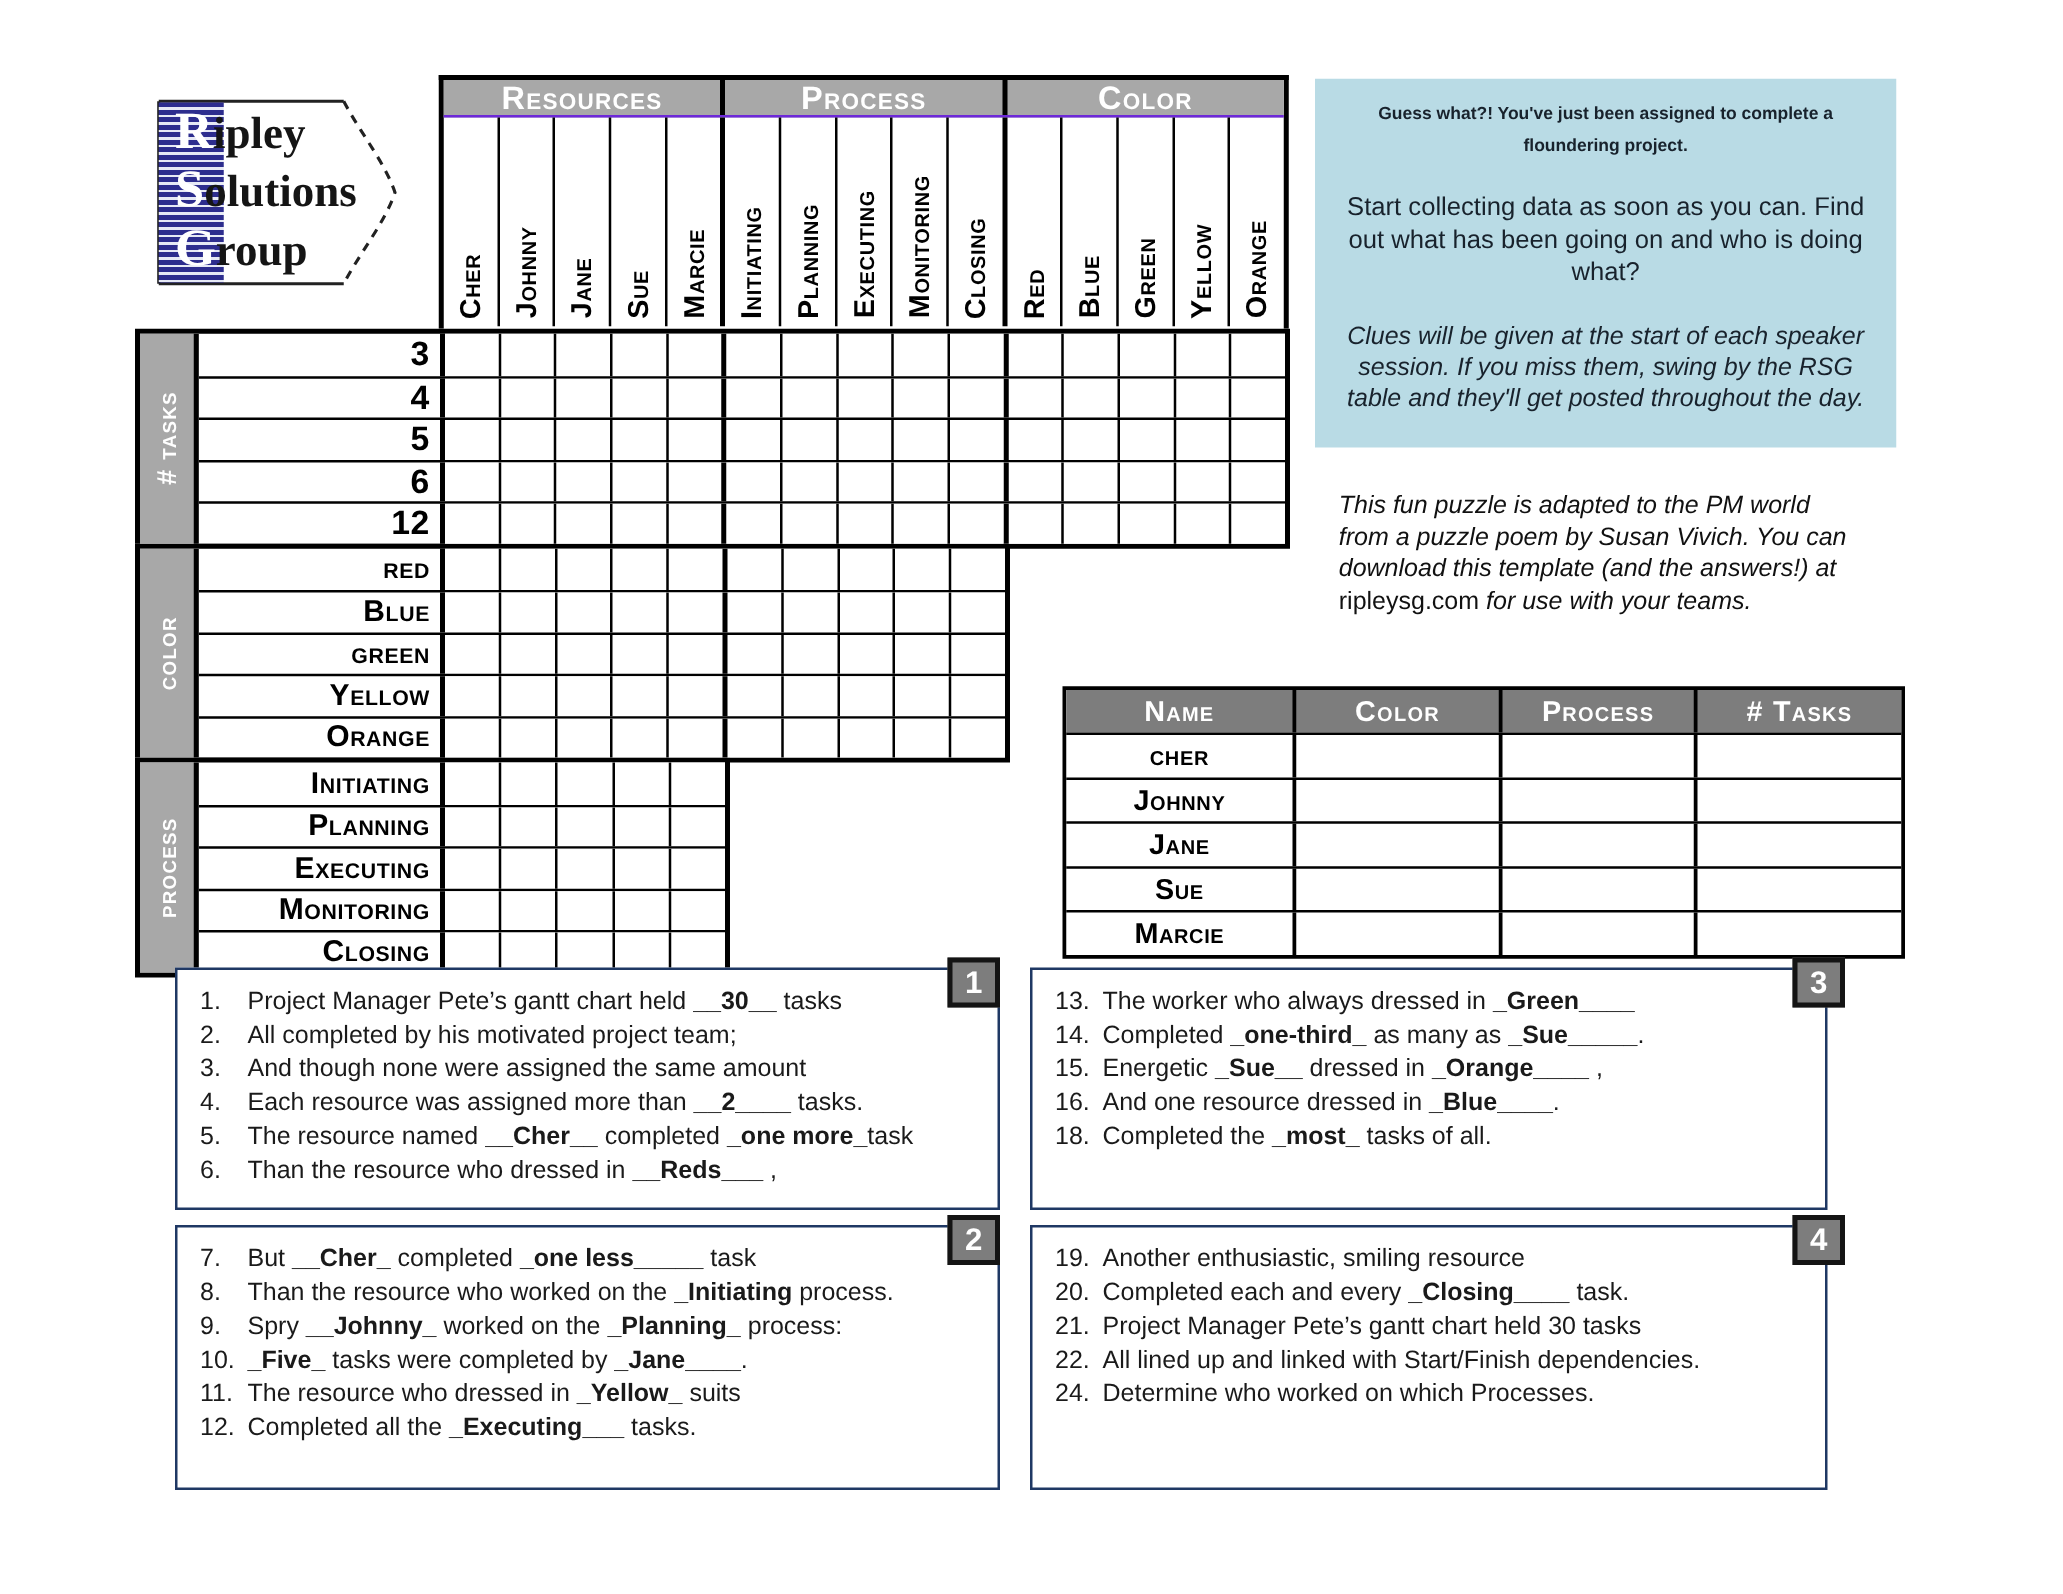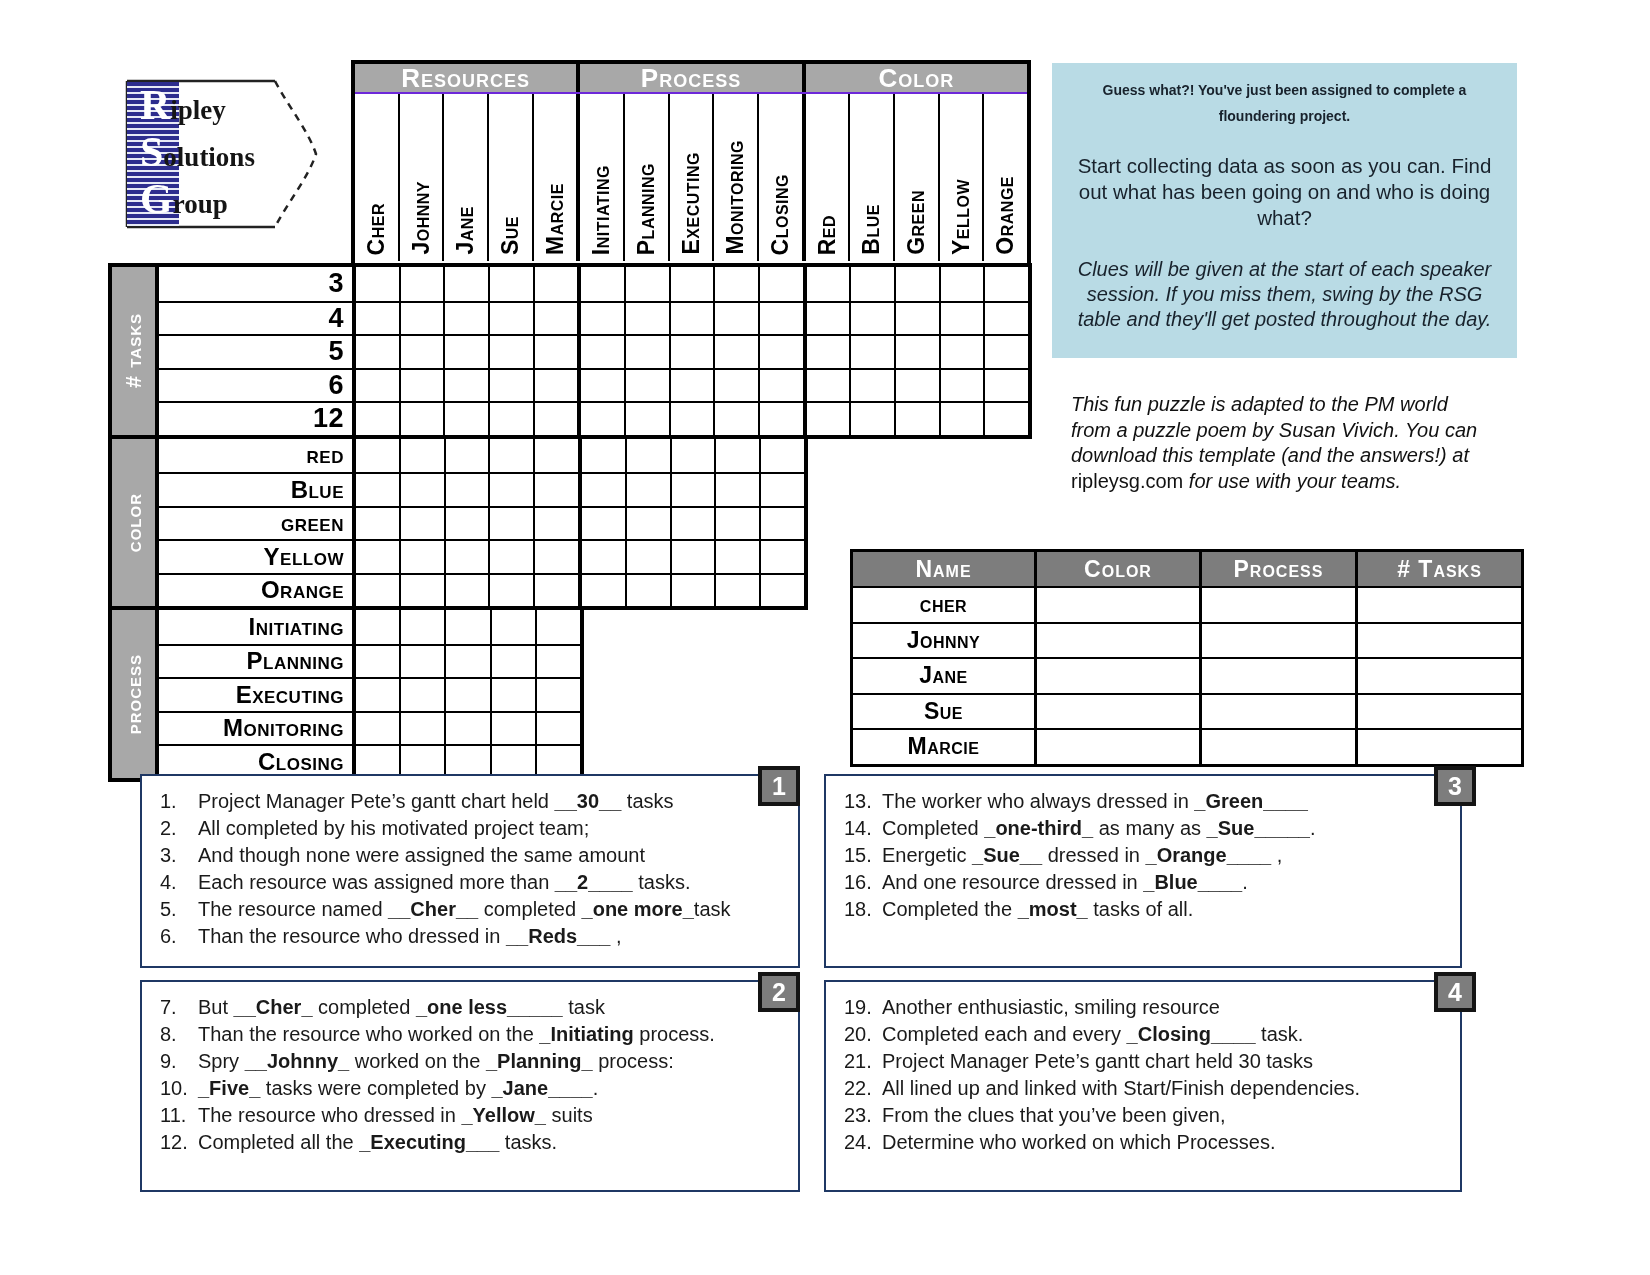--- a/index.html
+++ b/index.html
@@ -8,21 +8,21 @@
   .sc{font-variant:small-caps;}
 
   
   .logo{position:absolute;left:125px;top:78px;width:196px;height:152px;}
   .logo svg{position:absolute;inset:0;}
   .logo-band{position:absolute;left:2px;top:4px;width:52px;height:144px;
              background:repeating-linear-gradient(to bottom,#2d2d8e 0 4px,#e6e9f5 4px 6px);}
   .logo-lines{position:absolute;left:15px;top:4px;display:flex;flex-direction:column;}
   .lline{display:flex;align-items:baseline;height:47px;}
   .linit{font-family:"Liberation Serif",serif;font-weight:700;font-size:42px;color:#fff;line-height:47px;}
-  .lrest{font-family:"Liberation Serif",serif;font-weight:700;font-size:27px;color:#151515;}
+  .lrest{font-family:"Liberation Serif",serif;font-weight:700;font-size:36px;color:#151515;}
 
   
   .ghblock{position:absolute;left:351px;top:60px;width:680px;height:203px;
            border:4px solid #000;border-bottom:none;box-sizing:border-box;background:#fff;}
   .strip{height:30px;background:#a8a8a8;border-bottom:2px solid #6d28d9;display:flex;box-sizing:border-box;}
   .ghead{flex:1;display:flex;align-items:center;justify-content:center;color:#fff;
          font-weight:700;font-size:26px;letter-spacing:1px;}
   .gsep{border-left:4px solid #000;}
   .collabels{display:flex;height:167px;}
   .vcell{flex:1;position:relative;box-sizing:border-box;}
@@ -570,23 +570,19 @@
         </div>
         <div class="clue">
           <span class="cnum">21.</span>
           <span class="ctext">Project Manager Pete’s gantt chart held 30 tasks</span>
         </div>
         <div class="clue">
           <span class="cnum">22.</span>
           <span class="ctext">All lined up and linked with Start/Finish dependencies.</span>
         </div>
         <div class="clue">
-          <span class="cnum">23.</span>
-          <span class="ctext">From the clues that you’ve been given,</span>
-        </div>
-        <div class="clue">
           <span class="cnum">24.</span>
           <span class="ctext">Determine who worked on which Processes.</span>
         </div>
       </div>
   </div>
 
 </div>
 
 </body></html>

